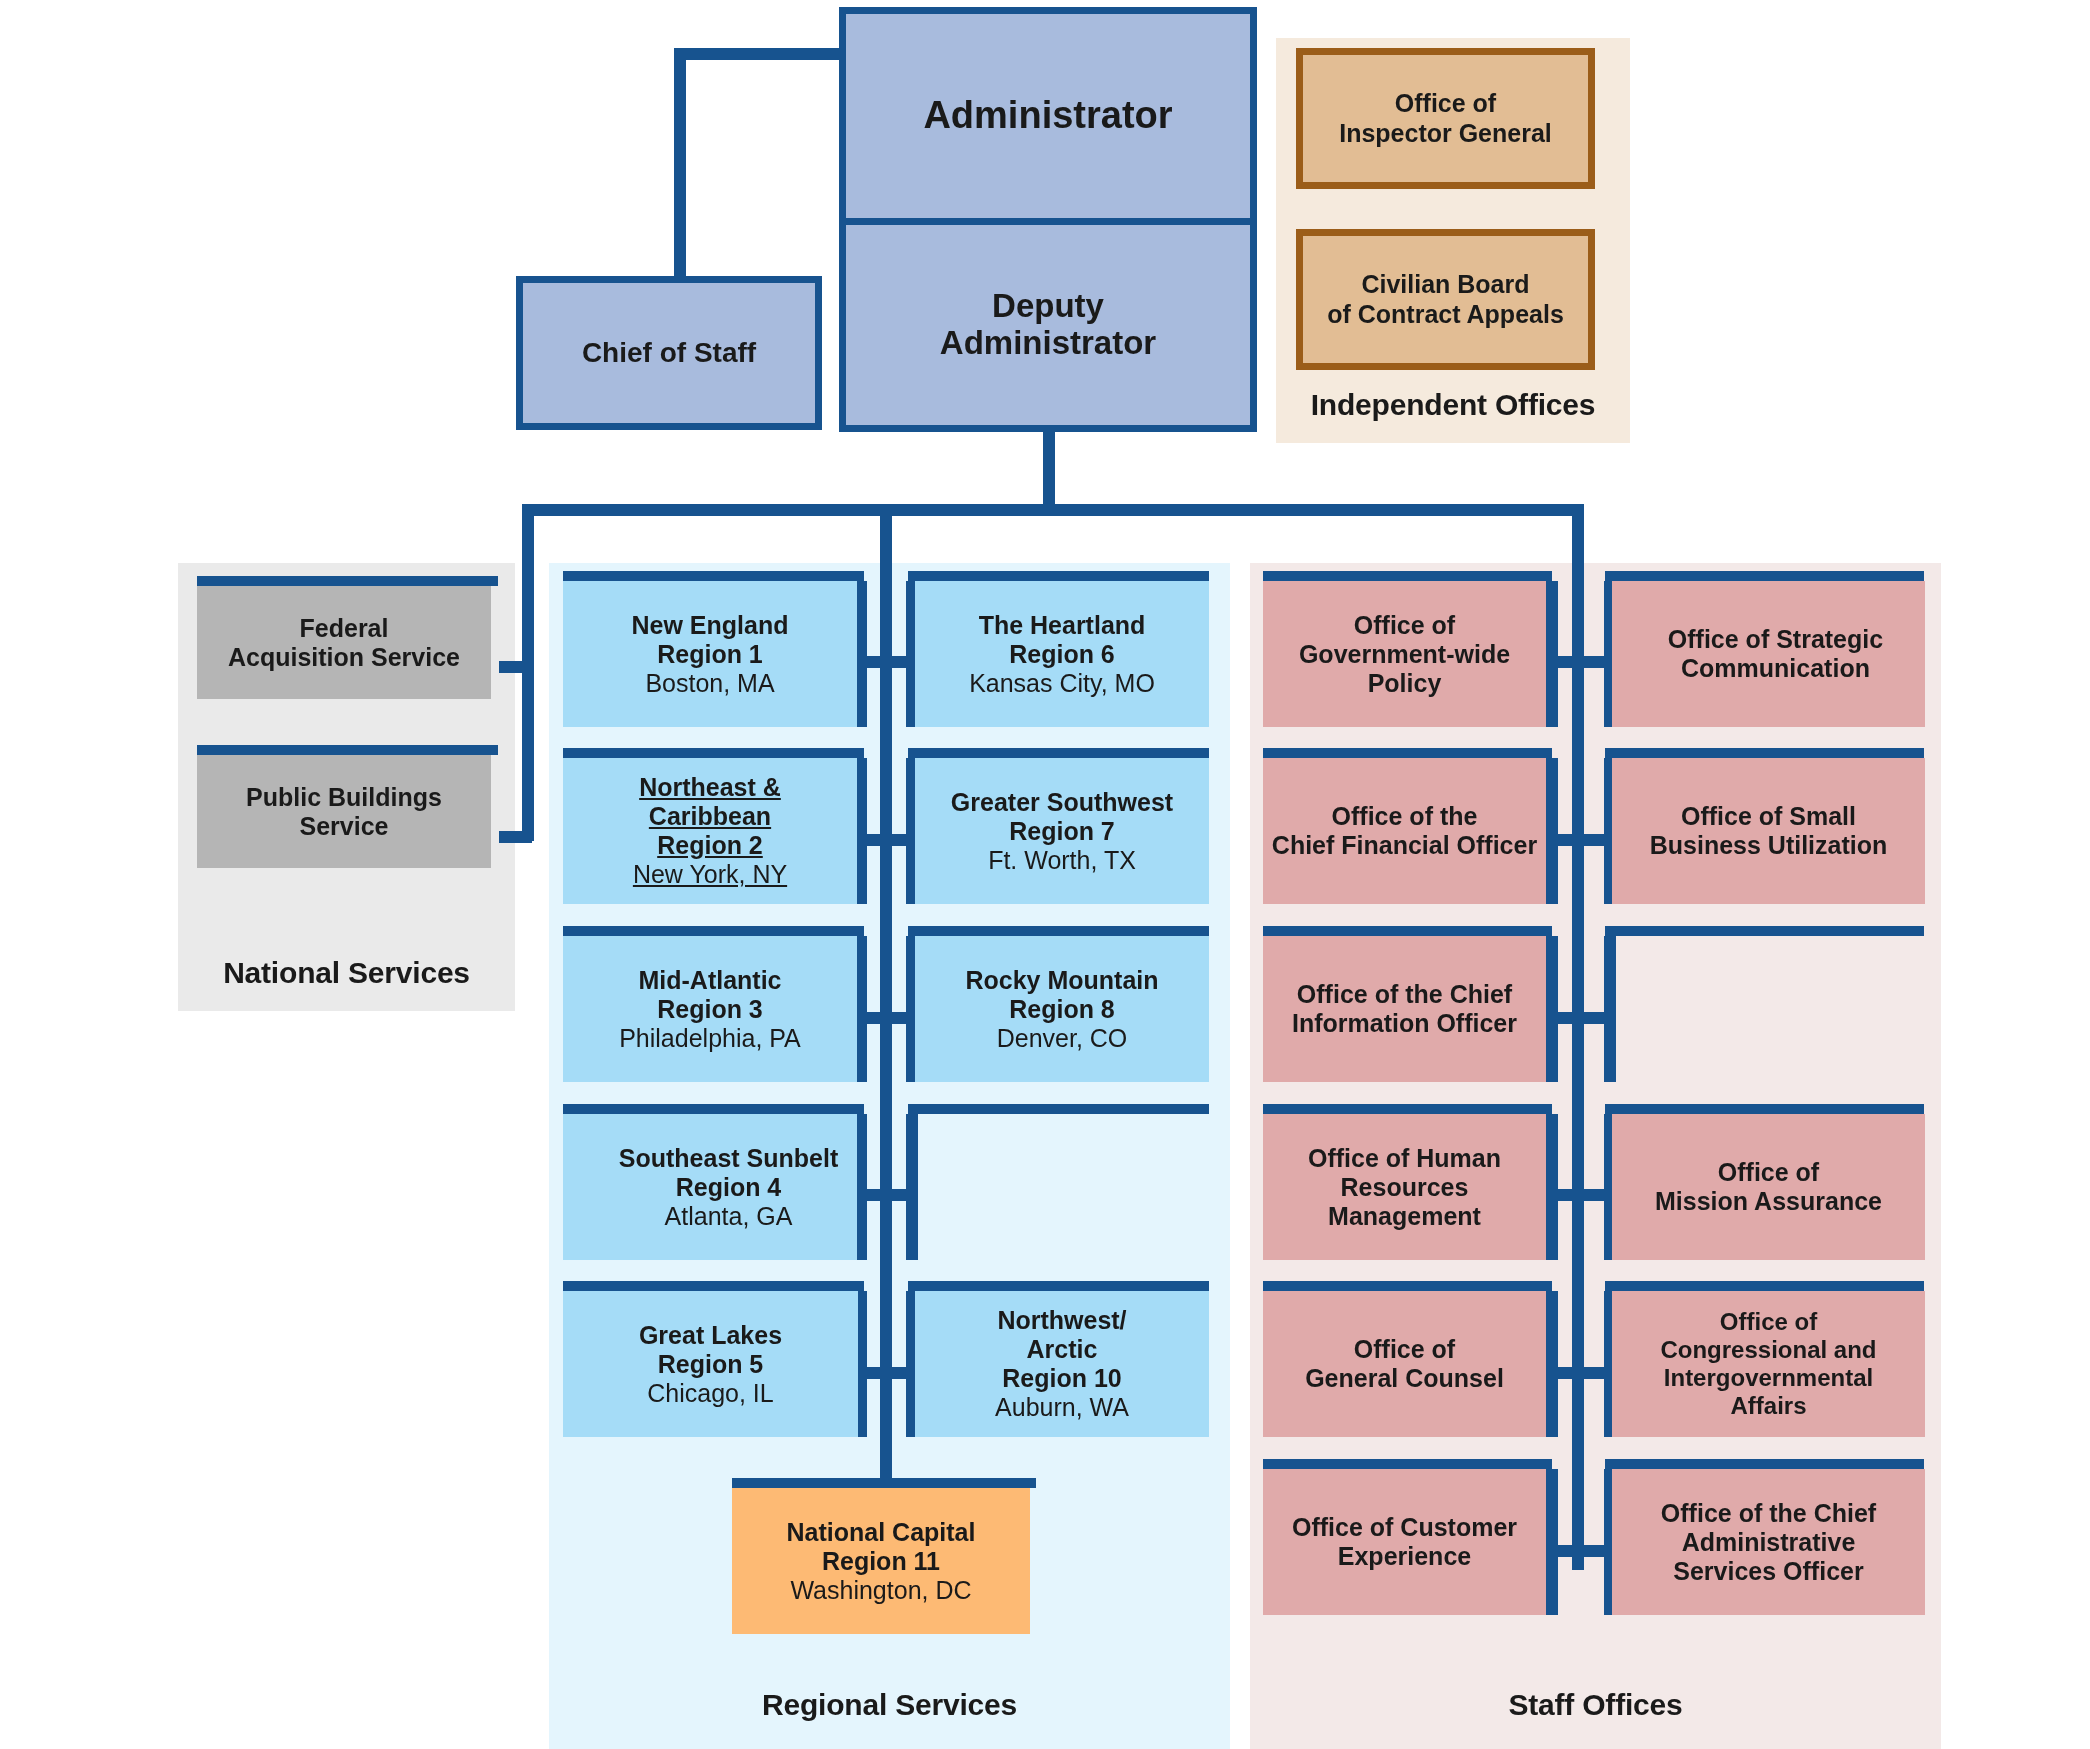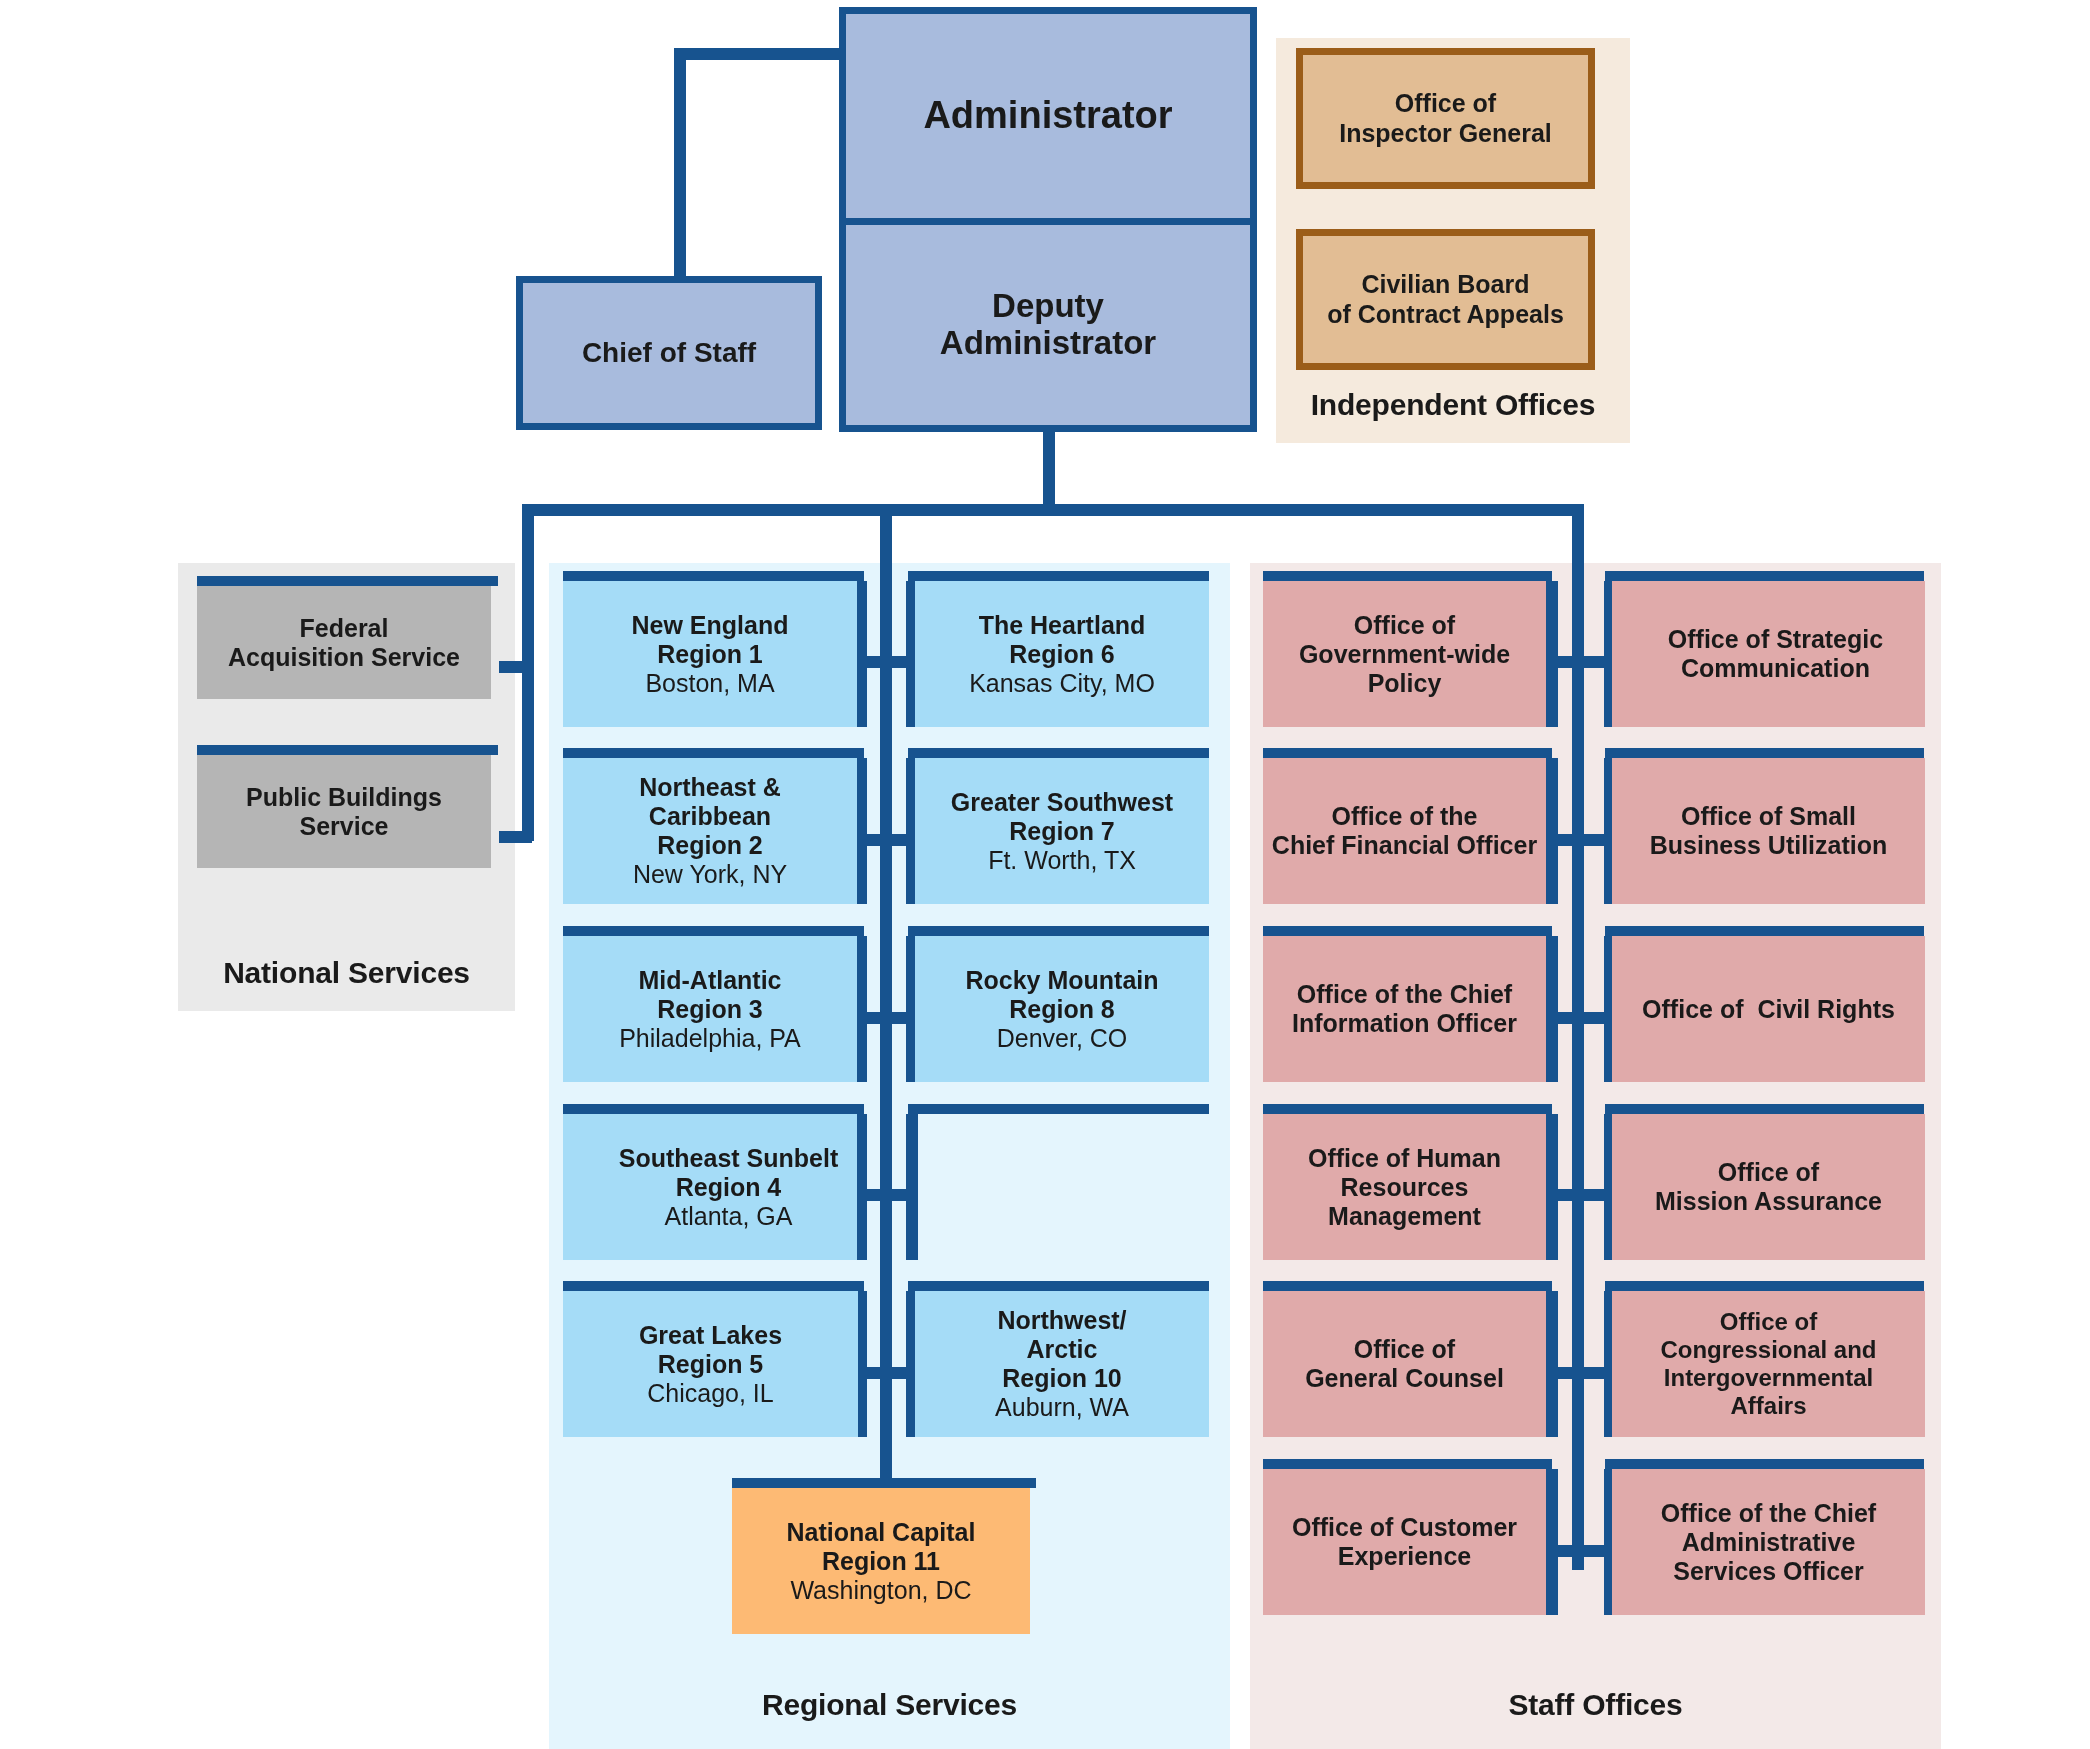--- a/index.html
+++ b/index.html
@@ -181,21 +181,21 @@
   <div class="cap" style="left:563px;top:571px;width:301px;"></div>
   <div class="node n-reg" style="left:563px;top:581px;width:294px;height:146px;">
     <span>
       <span class="ttl">New England</span><br>
       <span class="ttl">Region 1</span><br>
       <span class="sub">Boston, MA</span>
     </span>
   </div>
 
   <div class="cap" style="left:563px;top:748px;width:301px;"></div>
-  <div class="node n-reg" style="left:563px;top:758px;width:294px;height:146px;">
+  <div class="node n-reg" style="left:563px;top:758px;width:294px;height:146px;text-decoration:underline;">
     <span>
       <span class="ttl">Northeast &amp;</span><br>
       <span class="ttl">Caribbean</span><br>
       <span class="ttl">Region 2</span><br>
       <span class="sub">New York, NY</span>
     </span>
   </div>
 
   <div class="cap" style="left:563px;top:926px;width:301px;"></div>
   <div class="node n-reg" style="left:563px;top:936px;width:294px;height:146px;">
@@ -334,23 +334,20 @@
 
   <div class="cap" style="left:1605px;top:748px;width:319px;"></div>
   <div class="node n-off" style="left:1612px;top:758px;width:313px;height:146px;">
     <span>
       <span>Office of Small</span><br>
       <span>Business Utilization</span>
     </span>
   </div>
 
   <div class="cap" style="left:1605px;top:926px;width:319px;"></div>
-  <div class="node n-off" style="left:1612px;top:936px;width:313px;height:146px;">
-    <span style="white-space:pre;">Office of  Civil Rights</span>
-  </div>
 
   <div class="cap" style="left:1605px;top:1104px;width:319px;"></div>
   <div class="node n-off" style="left:1612px;top:1114px;width:313px;height:146px;">
     <span>
       <span>Office of</span><br>
       <span>Mission Assurance</span>
     </span>
   </div>
 
   <div class="cap" style="left:1605px;top:1281px;width:319px;"></div>

